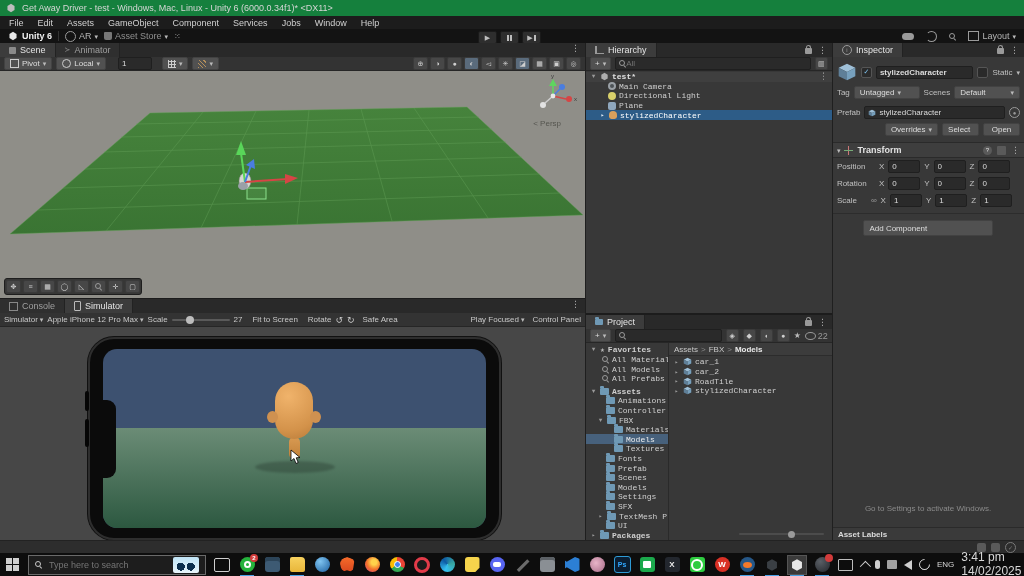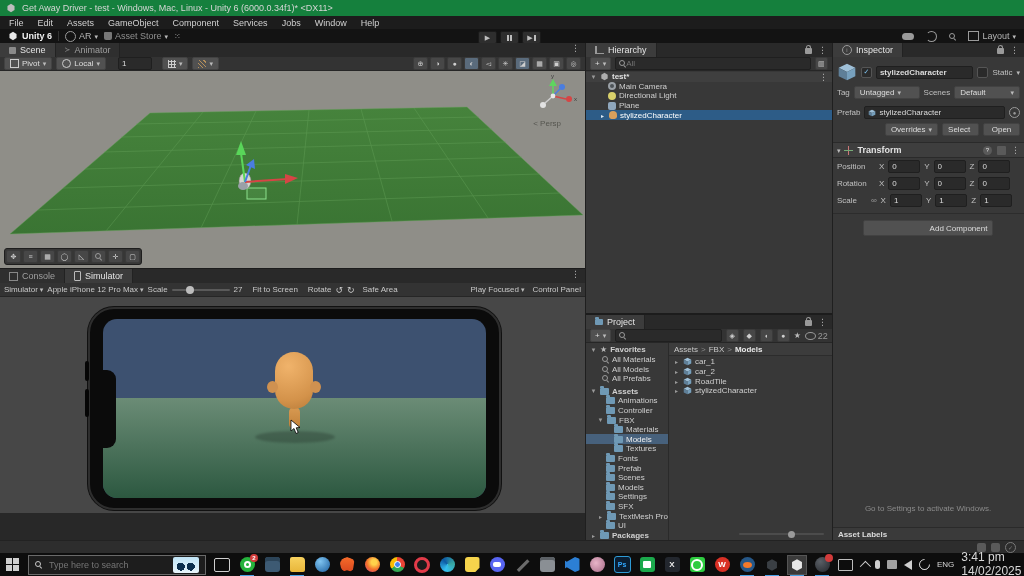--- a/index.html
+++ b/index.html
@@ -30,35 +30,35 @@
   .caret{font-size:7px;color:#bbb;line-height:1;}
   .vmenu{color:#aaa;font-size:9px;letter-spacing:0;}
   .lens{width:7px;height:7px;position:relative;flex:none;}
   .lens::before{content:"";position:absolute;left:0;top:0;width:4px;height:4px;border:1px solid #9a9a9a;border-radius:50%;}
   .lens::after{content:"";position:absolute;left:5px;top:5px;width:3px;height:1px;background:#9a9a9a;transform:rotate(45deg);transform-origin:0 0;}
   .padlock{width:7px;height:6px;position:relative;flex:none;margin-top:2px;}
   .padlock::before{content:"";position:absolute;left:1px;top:-3px;width:3px;height:3px;border:1px solid #9a9a9a;border-bottom:0;border-radius:3px 3px 0 0;}
   .padlock::after{content:"";position:absolute;inset:0;background:#9a9a9a;border-radius:1px;}
   .iconbox{width:13px;height:11px;background:#474747;border:1px solid #3a3a3a;border-radius:2px;display:inline-flex;align-items:center;justify-content:center;color:#cfcfcf;font-size:7px;flex:none;}
   .iconbox.on{background:#5a6b7c;}
-  .trow{height:9.6px;display:flex;align-items:center;gap:3px;font-size:8px;color:#cfcfcf;white-space:nowrap;padding-left:4px;}
+  .trow{height:9.6px;display:flex;align-items:center;gap:3px;font-size:8px;color:#cfcfcf;white-space:nowrap;padding-left:4px;font-family:Liberation Mono, monospace;}
   .trow .exp{width:7px;font-size:6px;color:#999;text-align:center;flex:none;}
   .sel-blue{background:#2d5c87;color:#fff;}
   .sel-gray{background:#47617c;color:#eee;}
   .folder{width:9px;height:7px;background:#6f99b5;border-radius:1px;position:relative;flex:none;}
   .folder::before{content:"";position:absolute;top:-2px;left:0;width:4px;height:2px;background:#6f99b5;border-radius:1px 1px 0 0;}
   .staricon{color:#b9b9b9;font-size:8px;flex:none;}
   .hicon{width:8px;height:8px;border-radius:2px;flex:none;}
   .hi-cam{background:#9aa0a6;position:relative;border-radius:50%;}
   .hi-cam::after{content:"";position:absolute;inset:2px;border-radius:50%;background:#4d5358;}
   .hi-light{background:#d8d06a;border-radius:50%;}
   .hi-plane{background:#8fa7bd;}
   .hi-person{background:#d9a05c;border-radius:50% 50% 30% 30%;}
   
-  .sceneview{position:relative;height:197px;background:#8f8e88;overflow:hidden;}
+  .sceneview{position:relative;height:227px;background:#8f8e88;overflow:hidden;}
   .persp{position:absolute;right:24px;top:48px;color:#55554f;font-size:8px;}
   .overlaytb{position:absolute;left:4px;bottom:3px;display:flex;gap:2px;background:rgba(40,40,40,.85);padding:1px;border-radius:3px;border:1px solid #1e1e1e;}
   .overlaytb .iconbox{background:#3c4document;}
   
   .simview{position:relative;height:216px;background:#474747;overflow:hidden;}
   .phone{position:absolute;left:88px;top:10px;width:409px;height:199px;background:#0b0b0b;border:2px solid #2e2e2e;border-radius:26px;box-shadow:0 0 0 1px #111;}
   .phonescreen{position:absolute;inset:10px 13px;background:#3d5170;border-radius:14px;overflow:hidden;}
   .ground{position:absolute;left:0;right:0;top:44%;bottom:0;background:linear-gradient(#6b8c76,#2c5840);}
   .notch{position:absolute;left:0;top:50%;transform:translateY(-50%);width:13px;height:78px;background:#0b0b0b;border-radius:0 9px 9px 0;}
   .sidebtn{position:absolute;width:4px;background:#060606;border-radius:2px;left:-5px;}
@@ -692,21 +692,21 @@
           <span class="insp-label">Y</span>
           <span class="field axisfield">
               <input value="1" style="">
             </span>
           <span class="insp-label">Z</span>
           <span class="field axisfield">
               <input value="1" style="">
             </span>
         </div>
         <div style="border-top:1px solid #2c2c2c;margin-top:4px;padding-top:6px;display:flex;justify-content:center">
-          <span class="btn" style="width:118px;height:14px;justify-content:flex-end">
+          <span class="btn" style="width:118px;height:14px;justify-content:flex-start">
             <span>Add Component</span>
           </span>
         </div>
       </div>
 
       <div class="abs" style="left:32px;top:460px;line-height:1.5">
         <div class="watermark2">Go to Settings to activate Windows.</div>
       </div>
 
       <div style="height:12px;background:#3a3a3a;border-top:1px solid #2a2a2a;display:flex;align-items:center;padding:0 5px;font-weight:bold;color:#dadada;font-size:8px">

